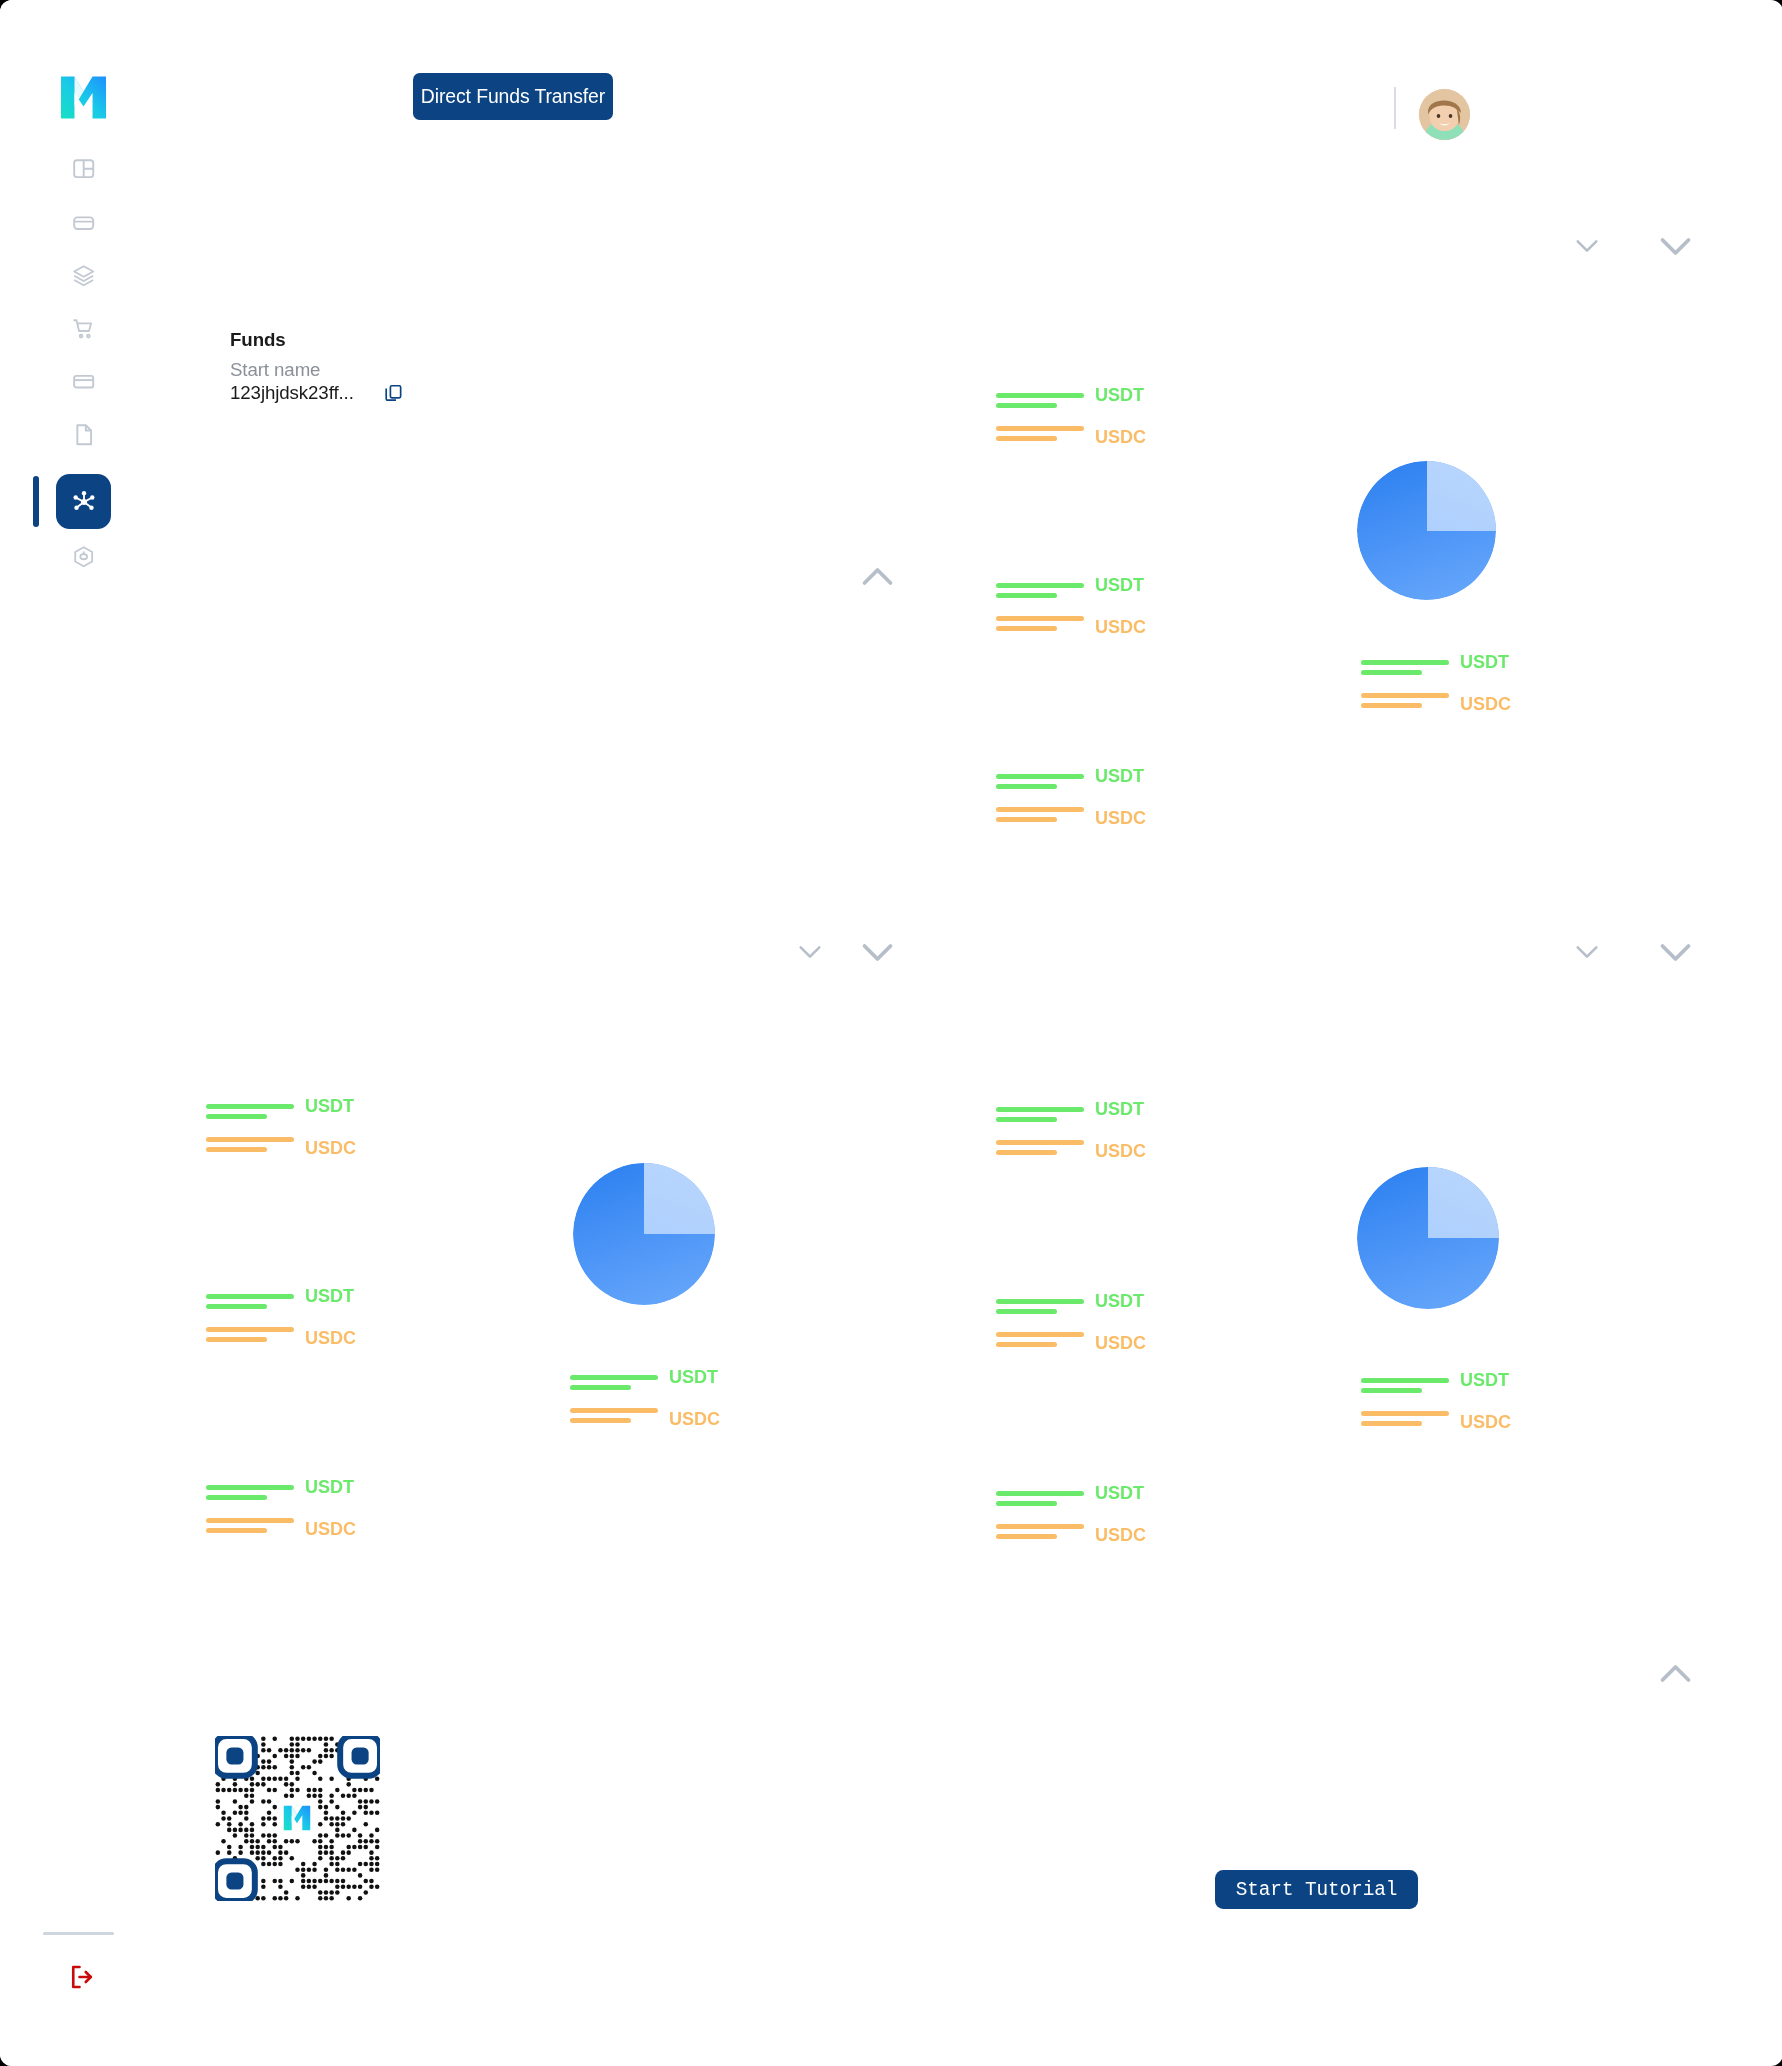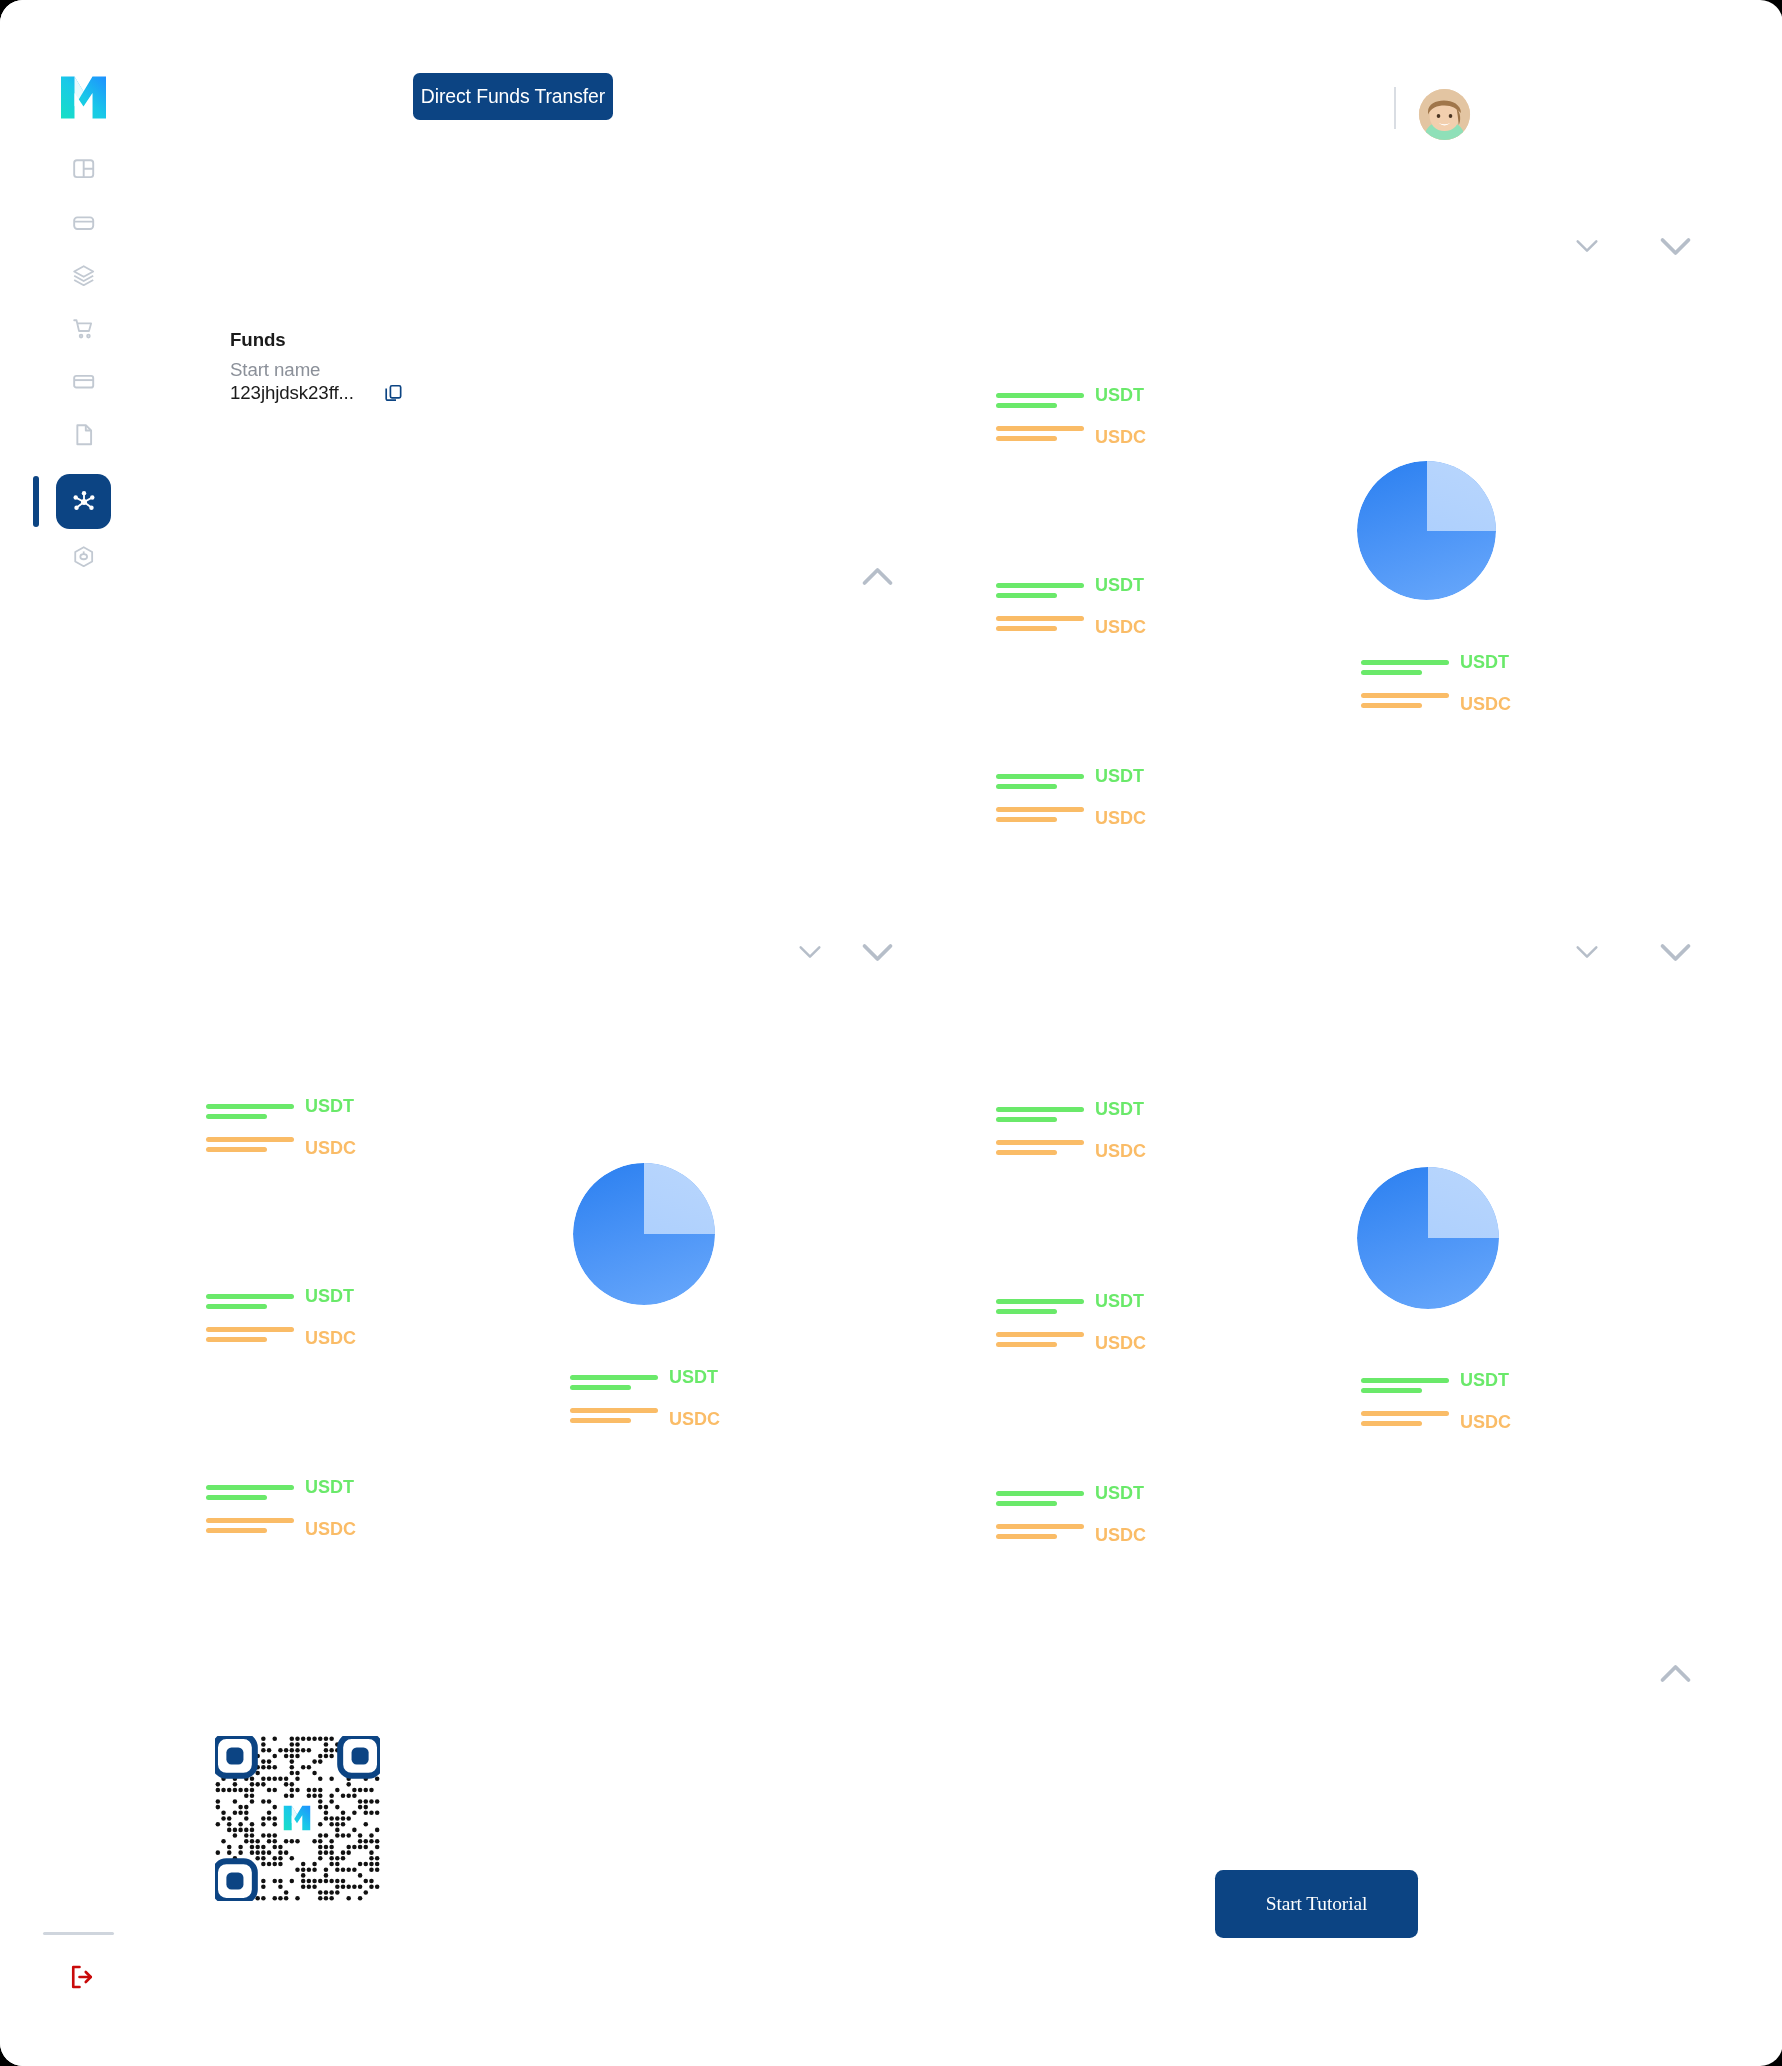--- a/index.html
+++ b/index.html
@@ -8,21 +8,21 @@
     height: 2066px;
     background: #000000;
     font-family: "Liberation Sans", sans-serif;
     overflow: hidden;
   }
   #app {
     position: absolute;
     left: 0; top: 0;
     width: 1783px; height: 2066px;
     background: #ffffff;
-    border-radius: 23px;
+    border-radius: 12px;
     overflow: hidden;
   }
 
   
   #rail {
     position: absolute;
     left: 0; top: 0;
     width: 135px; height: 100%;
     background: #ffffff;
   }
@@ -150,27 +150,27 @@
     position: absolute;
     right: 0; top: 0;
     width: 50%; height: 50%;
     background: linear-gradient(200deg, #b9d6fd 0%, #aed0fd 100%);
   }
 
   
   .tutorial-button {
     position: absolute;
     left: 1215px; top: 1870px;
-    width: 203px; height: 68px;
+    width: 203px; height: 39px;
     background: #0c4483;
     color: #ffffff;
     border: none;
     border-radius: 8.2px;
     font-size: 19.4px;
-    font-family: Liberation Serif, serif;
+    font-family: Liberation Mono, monospace;
     letter-spacing: -0.1px;
     cursor: pointer;
   }
 
   
   .qr-wrap {
     position: absolute;
     left: 215px; top: 1736px;
     width: 165px; height: 165px;
     cursor: pointer;

